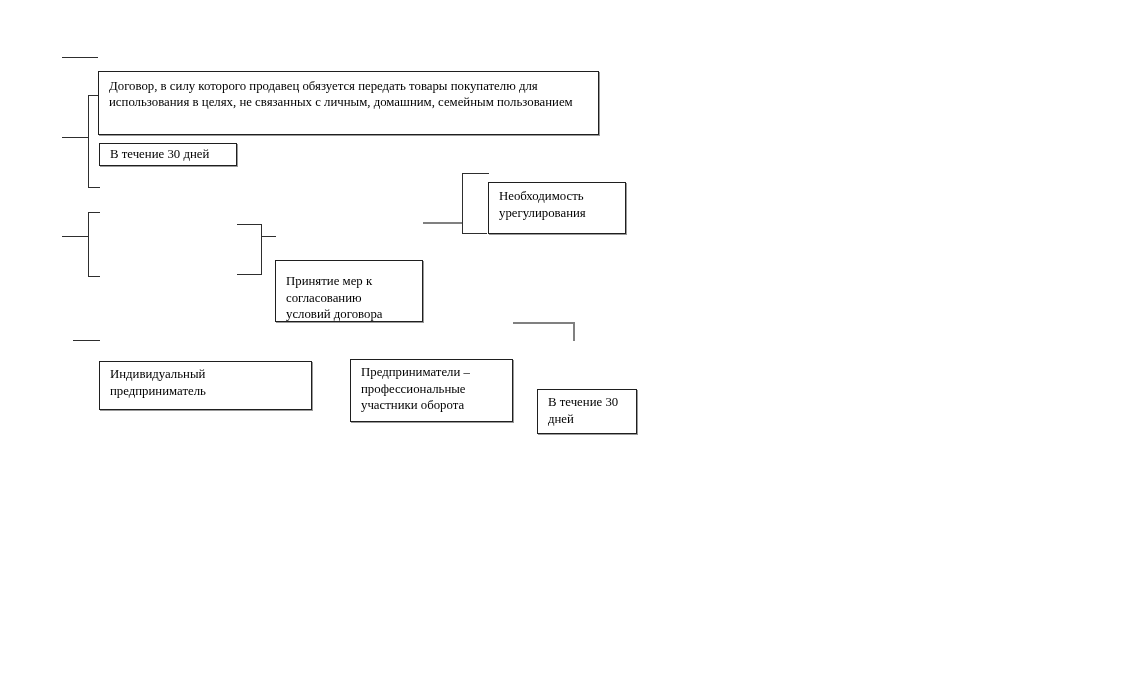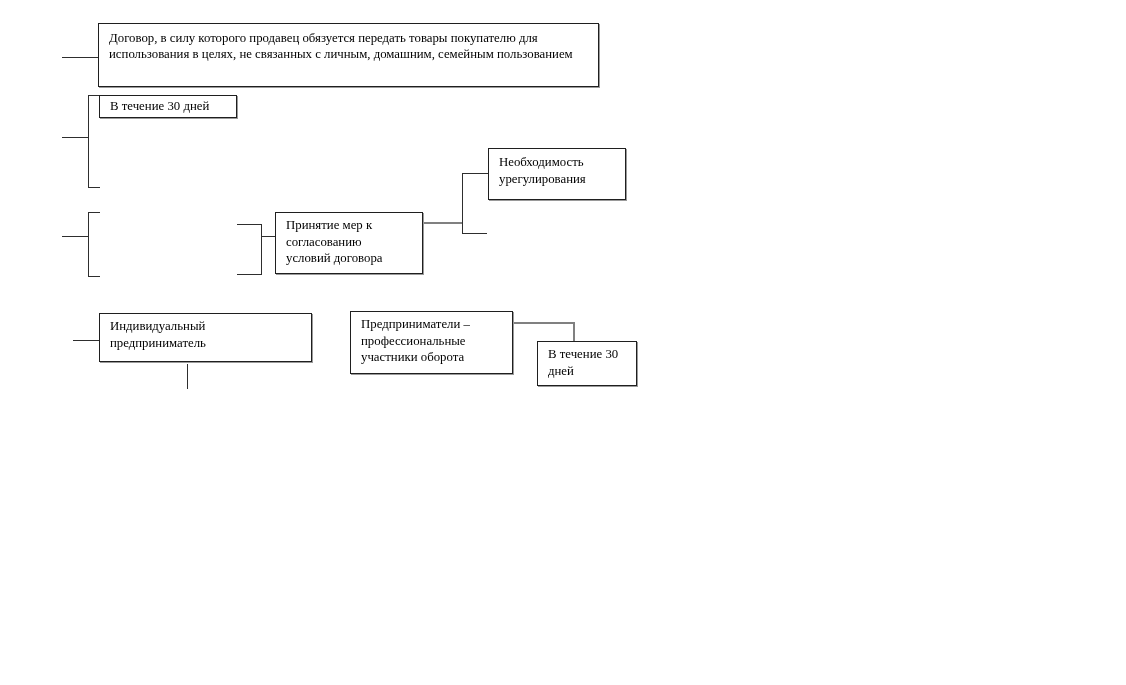--- a/index.html
+++ b/index.html
@@ -16,20 +16,21 @@
     font-family: "Liberation Serif", "DejaVu Serif", serif;
   }
   .box {
     position: absolute;
     background: #ffffff;
     border: 1px solid var(--border);
     box-shadow: 1px 1px 0 var(--shadow);
     color: #000000;
     font-size: 12.8px;
     line-height: 16.5px;
+    margin-top: 48px;
   }
   .box .txt { display: block; }
   .ln { position: absolute; background: var(--line); }
   .ln.h { height: 1px; }
   .ln.v { width: 1px; }
   .ln.gray { background: var(--connector); }
   .ln.gray.h { height: 2px; }
   .ln.gray.v { width: 2px; }
 </style>
 </head>
@@ -66,25 +67,25 @@
   <div class="ln v gray" style="left:573px; top:322px; height:19px;"></div>
 
   <div class="box" style="left:98px; top:23px; width:501px; height:64px; padding:6px 8px 0 10px; line-height:16px;">
     <span class="txt">Договор, в силу которого продавец обязуется передать товары покупателю для использования в целях, не связанных с личным, домашним, семейным пользованием</span>
   </div>
 
   <div class="box" style="left:99px; top:95px; width:138px; height:23px; padding:2px 6px 0 10px;">
     <span class="txt">В течение 30 дней</span>
   </div>
 
-  <div class="box" style="left:488px; top:148px; width:138px; height:52px; padding:5px 10px 0 10px;">
+  <div class="box" style="left:488px; top:134px; width:138px; height:52px; padding:5px 10px 0 10px;">
     <span class="txt">Необходимость урегулирования</span>
   </div>
 
-  <div class="box" style="left:275px; top:212px; width:148px; height:62px; padding:4px 14px 0 10px;">
+  <div class="box" style="left:275px; top:212px; width:148px; height:62px; padding:12px 14px 0 10px;">
     <span class="txt">Принятие мер к согласованию условий договора</span>
   </div>
 
 
   <div class="box" style="left:99px; top:313px; width:213px; height:49px; padding:4px 8px 0 10px;">
     <span class="txt" style="max-width:150px;">Индивидуальный предприниматель</span>
   </div>
 
   <div class="box" style="left:350px; top:311px; width:163px; height:63px; padding:4px 8px 0 10px;">
     <span class="txt">Предприниматели – профессиональные участники оборота</span>

